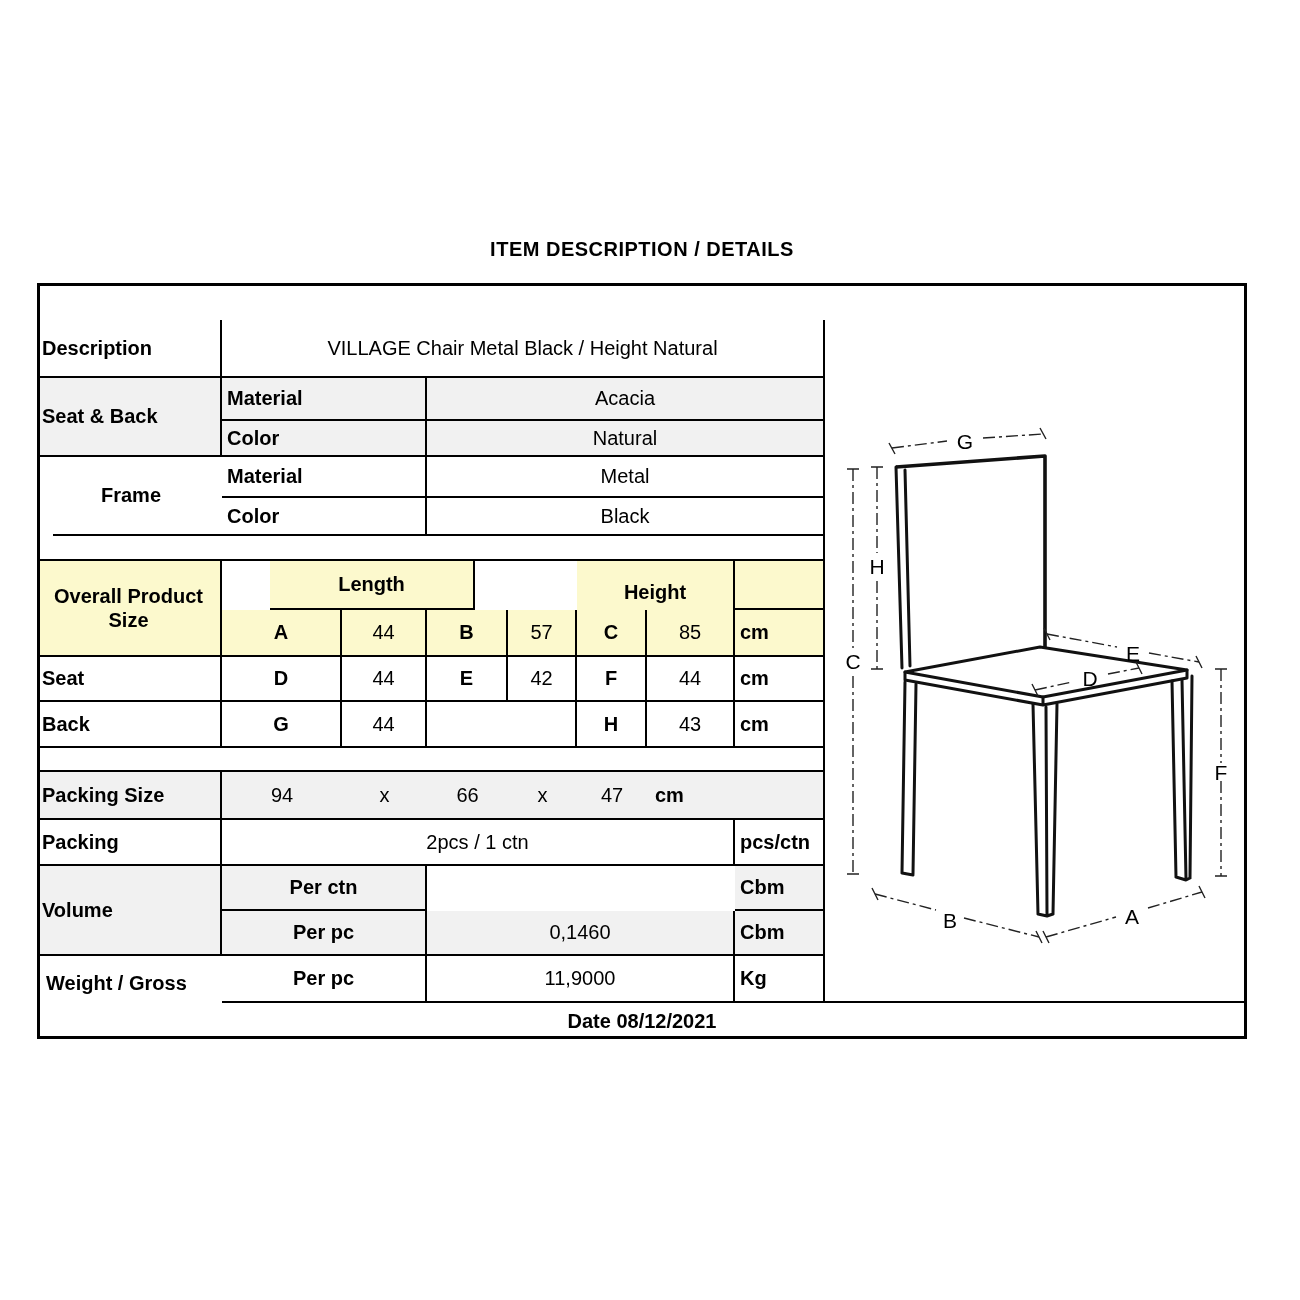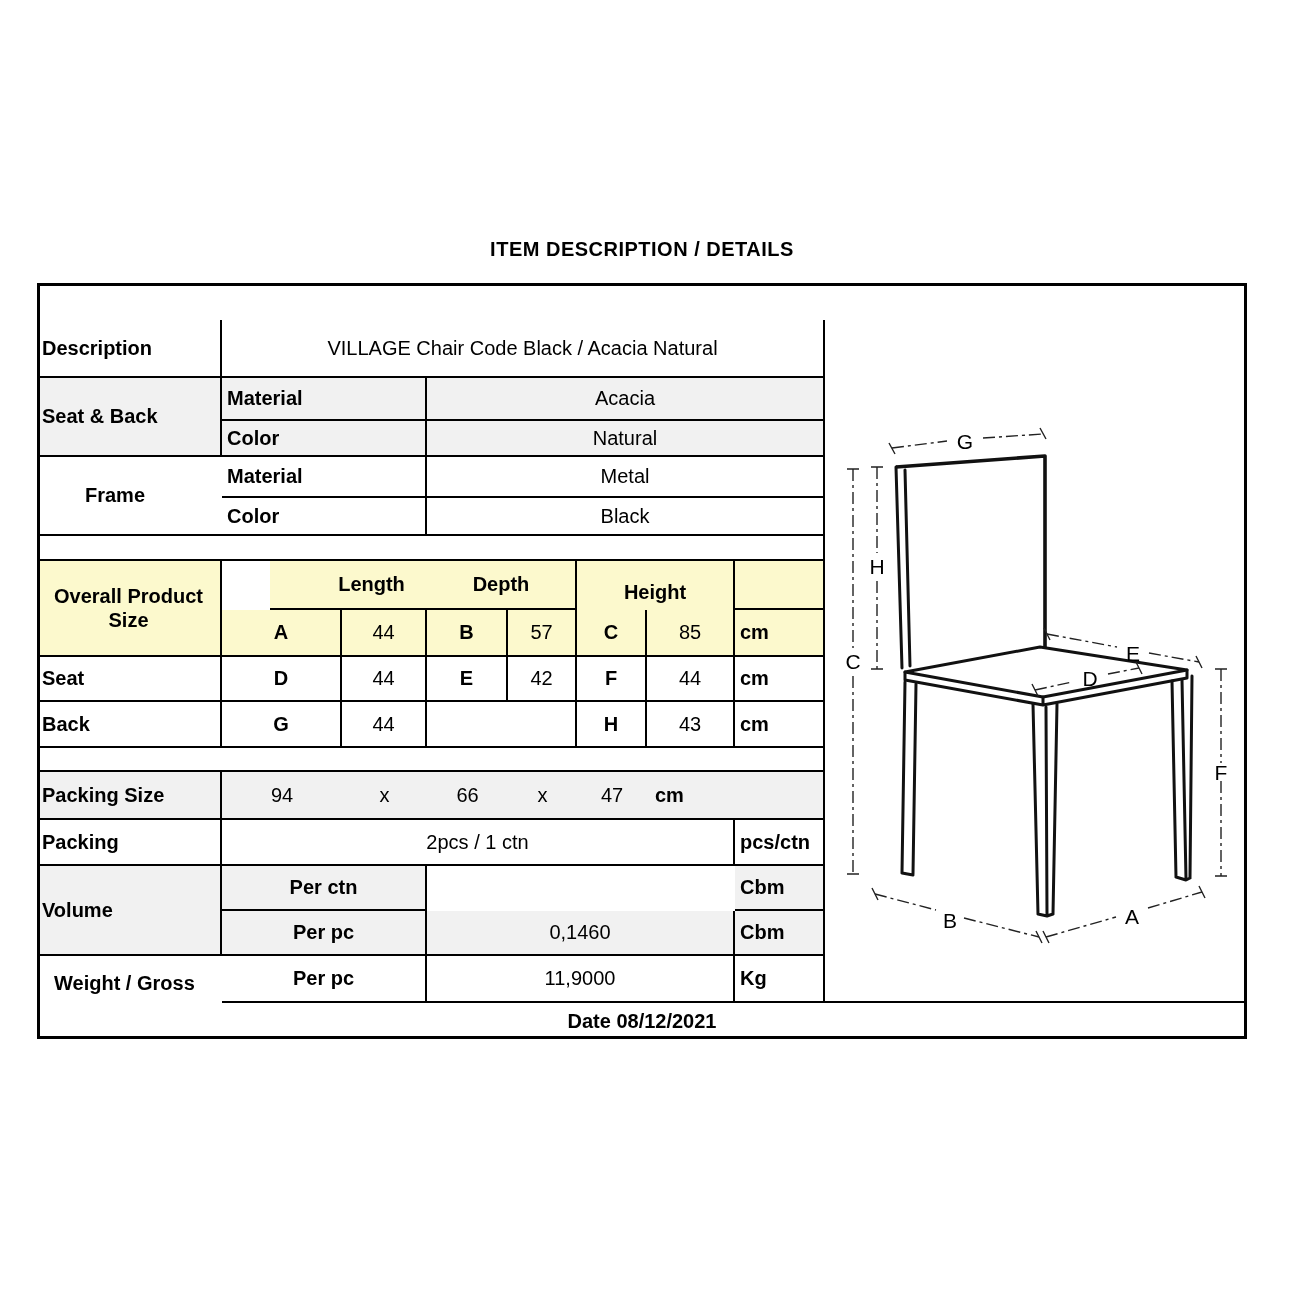--- a/index.html
+++ b/index.html
@@ -31,42 +31,41 @@
 <body>
 
 <div id="canvas">
 
   <div id="page-title">ITEM DESCRIPTION / DETAILS</div>
 
   <div id="tbl">
 
 
     <div class="c l b" style="left:0;top:37px;width:185px;height:58px;">Description</div>
-    <div class="c" style="left:185px;top:37px;width:603px;height:58px;">VILLAGE Chair Code Black / Acacia Natural</div>
+    <div class="c" style="left:185px;top:37px;width:603px;height:58px;">VILLAGE Chair Metal Black / Height Natural</div>
 
     <div class="c l b g" style="left:0;top:95px;width:185px;height:79px;">Seat &amp; Back</div>
     <div class="c l b g" style="left:185px;top:95px;width:205px;height:43px;">Material</div>
     <div class="c g" style="left:390px;top:95px;width:398px;height:43px;">Acacia</div>
     <div class="c l b g" style="left:185px;top:138px;width:205px;height:36px;">Color</div>
     <div class="c g" style="left:390px;top:138px;width:398px;height:36px;">Natural</div>
 
-    <div class="c l b" style="left:0;top:174px;width:199px;height:79px;padding-left:48px;">Frame</div>
+    <div class="c l b" style="left:16px;top:174px;width:199px;height:79px;padding-left:48px;">Frame</div>
     <div class="c l b" style="left:185px;top:174px;width:205px;height:41px;">Material</div>
     <div class="c" style="left:390px;top:174px;width:398px;height:41px;">Metal</div>
     <div class="c l b" style="left:185px;top:215px;width:205px;height:38px;">Color</div>
     <div class="c" style="left:390px;top:215px;width:398px;height:38px;">Black</div>
 
     <div class="c" style="left:0;top:253px;width:788px;height:25px;"></div>
 
     <div class="c b y two-line" style="left:0;top:278px;width:185px;height:96px;">
       <span>Overall Product</span>
       <span>Size</span>
     </div>
     <div class="c b y" style="left:185px;top:278px;width:205px;height:49px;margin-left:48px;">Length</div>
-    <div class="c b y" style="left:390px;top:278px;width:150px;height:49px;">Depth</div>
     <div class="c b y" style="left:540px;top:278px;width:158px;height:65px;">Height</div>
     <div class="c y" style="left:698px;top:278px;width:90px;height:49px;"></div>
 
     <div class="c b y" style="left:185px;top:327px;width:120px;height:47px;">A</div>
     <div class="c y" style="left:305px;top:327px;width:85px;height:47px;">44</div>
     <div class="c b y" style="left:390px;top:327px;width:81px;height:47px;">B</div>
     <div class="c y" style="left:471px;top:327px;width:69px;height:47px;">57</div>
     <div class="c b y" style="left:540px;top:327px;width:70px;height:47px;">C</div>
     <div class="c y" style="left:610px;top:327px;width:88px;height:47px;">85</div>
     <div class="c y b l" style="left:698px;top:327px;width:90px;height:47px;">cm</div>
@@ -104,21 +103,21 @@
     <div class="c" style="left:185px;top:537px;width:513px;height:46px;">2pcs / 1 ctn</div>
     <div class="c b l" style="left:698px;top:537px;width:90px;height:46px;">pcs/ctn</div>
 
     <div class="c l b g" style="left:0;top:583px;width:185px;height:90px;">Volume</div>
     <div class="c b g" style="left:185px;top:583px;width:205px;height:45px;">Per ctn</div>
     <div class="c b l g" style="left:698px;top:583px;width:90px;height:45px;">Cbm</div>
     <div class="c b g" style="left:185px;top:628px;width:205px;height:45px;">Per pc</div>
     <div class="c g" style="left:390px;top:628px;width:308px;height:45px;">0,1460</div>
     <div class="c b l g" style="left:698px;top:628px;width:90px;height:45px;">Cbm</div>
 
-    <div class="c l b" style="left:12px;top:673px;width:185px;height:57px;">Weight / Gross</div>
+    <div class="c l b" style="left:4px;top:673px;width:185px;height:57px;">Weight / Gross</div>
     <div class="c b" style="left:185px;top:673px;width:205px;height:47px;">Per pc</div>
     <div class="c" style="left:390px;top:673px;width:308px;height:47px;">11,9000</div>
     <div class="c b l" style="left:698px;top:673px;width:90px;height:47px;">Kg</div>
 
     <div class="c b nr nb" style="left:0;top:720px;width:1210px;height:36px;">Date 08/12/2021</div>
 
     <div class="c nr" style="left:788px;top:95px;width:422px;height:625px;">
       <svg width="422" height="625" viewBox="0 0 422 625">
 
         <path class="chair-thick" d="M71,90 L220,79 L220,270"></path>

